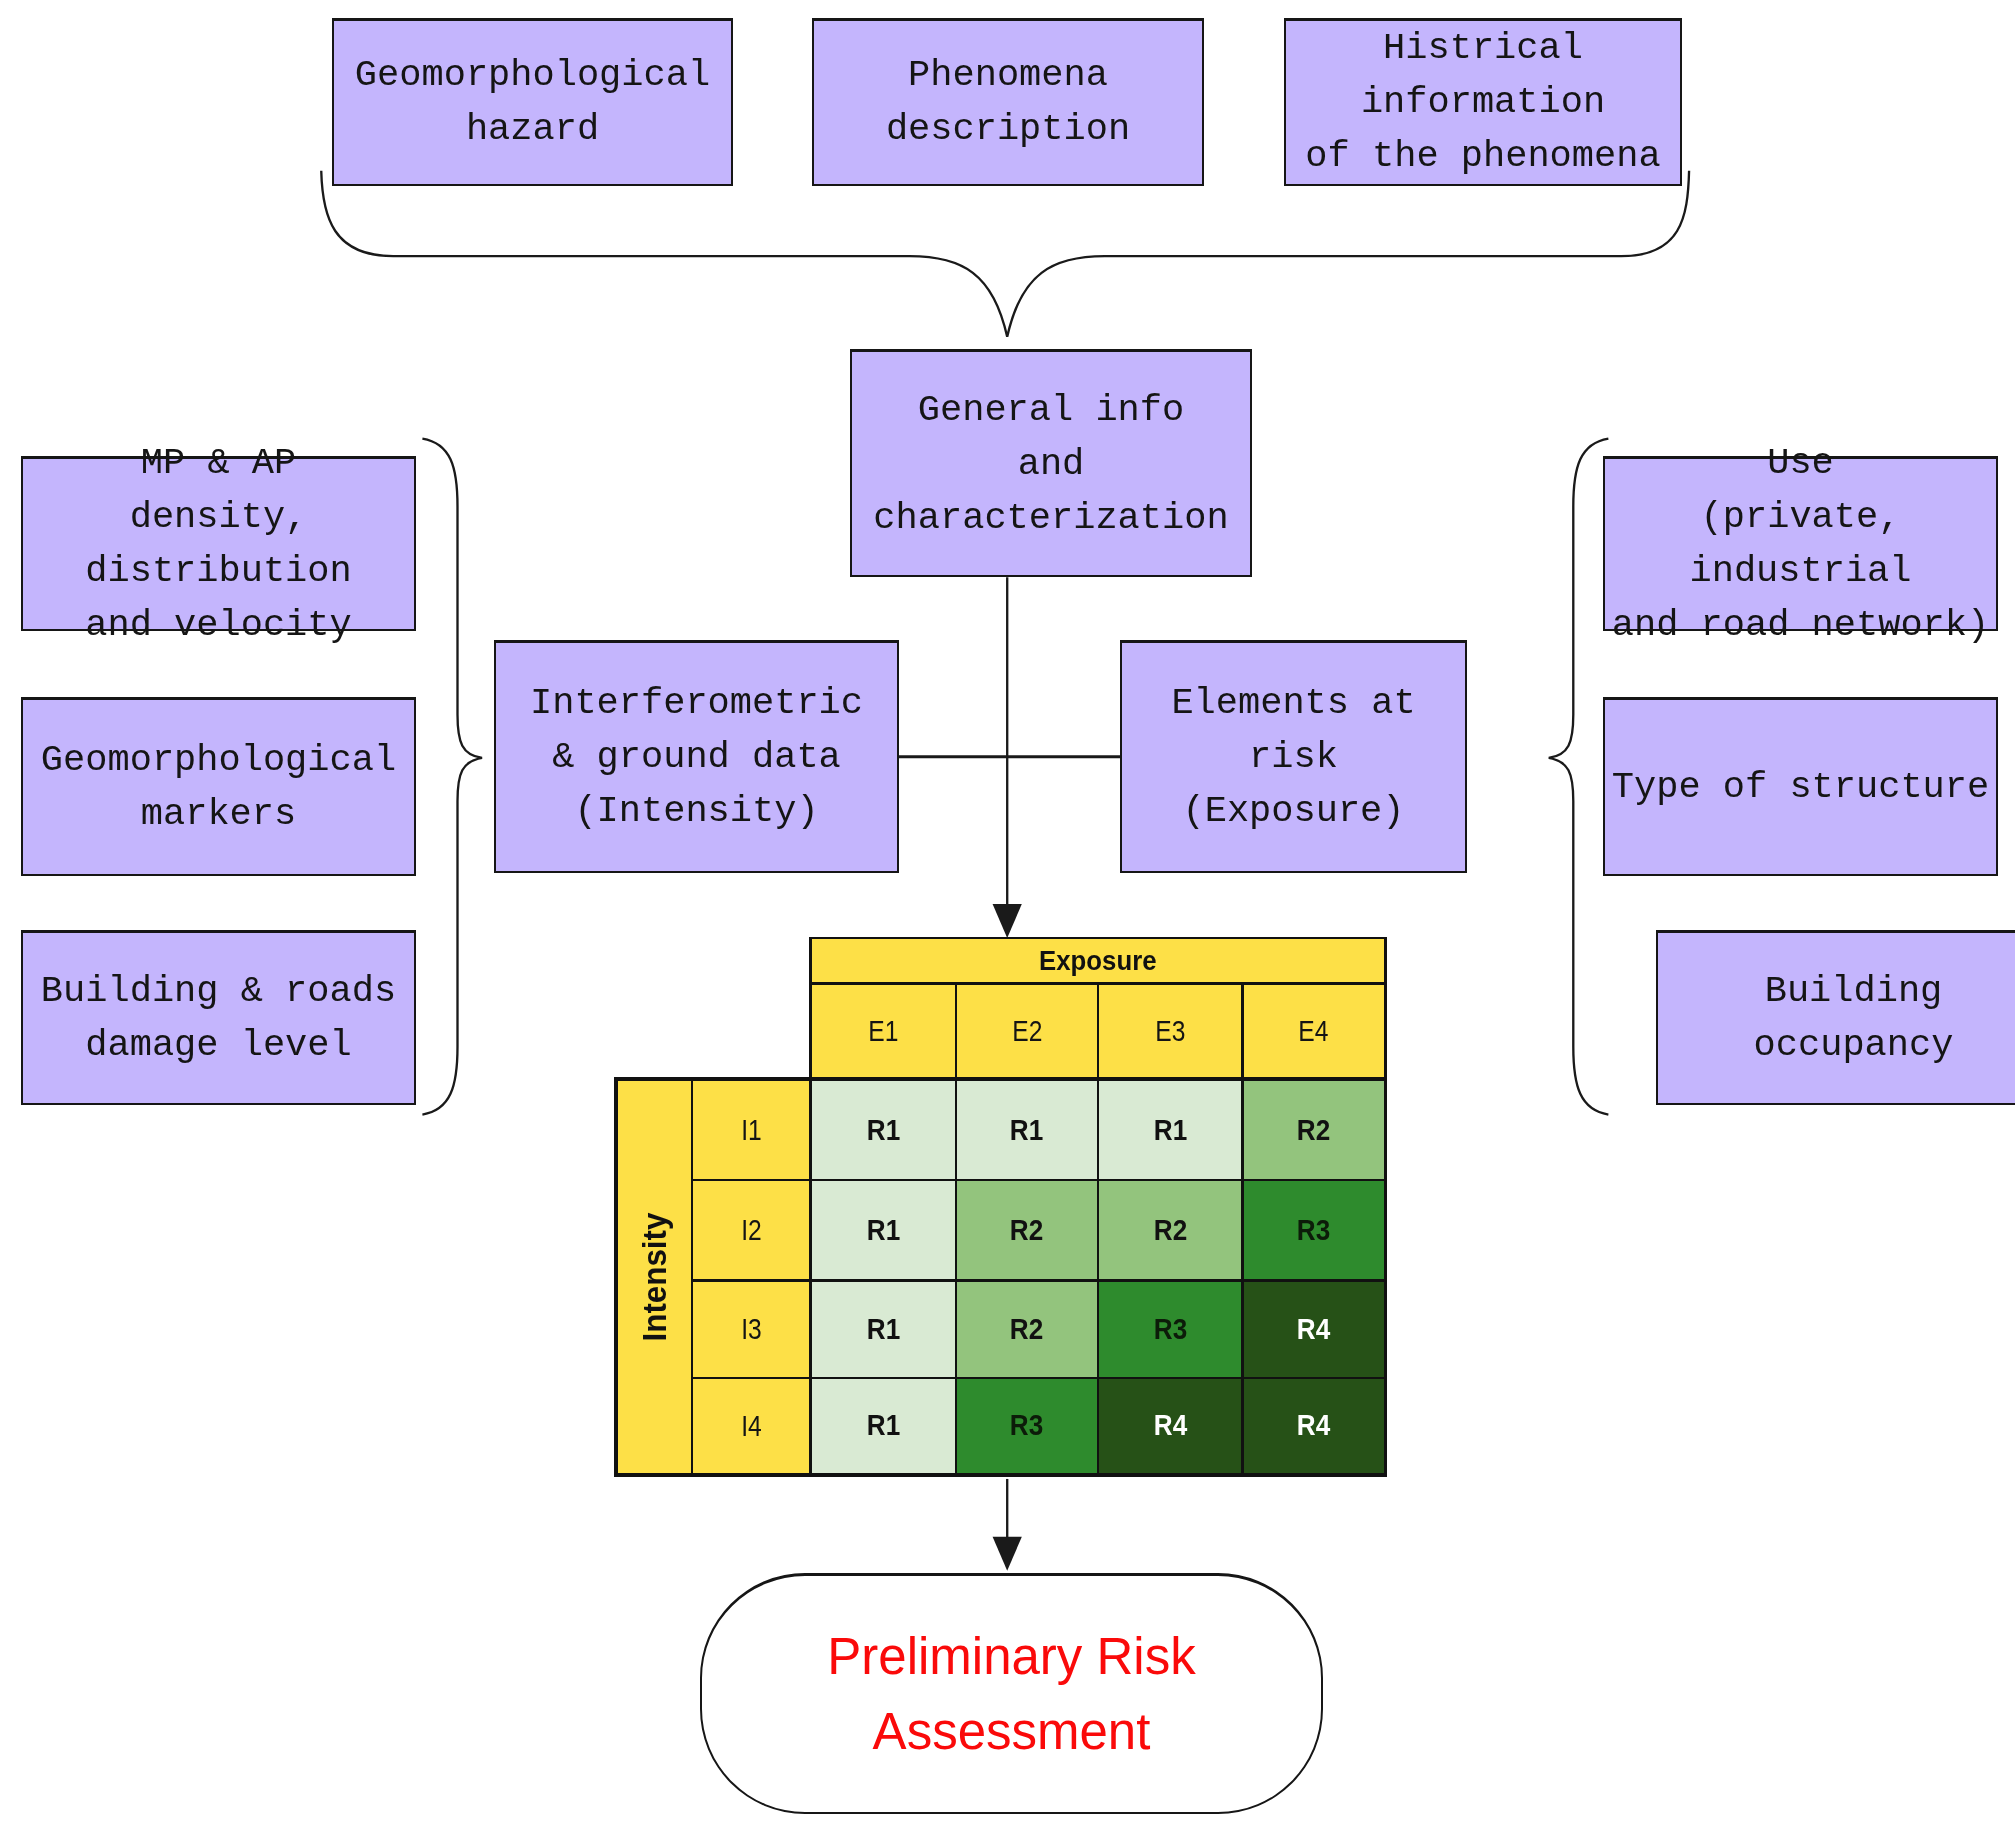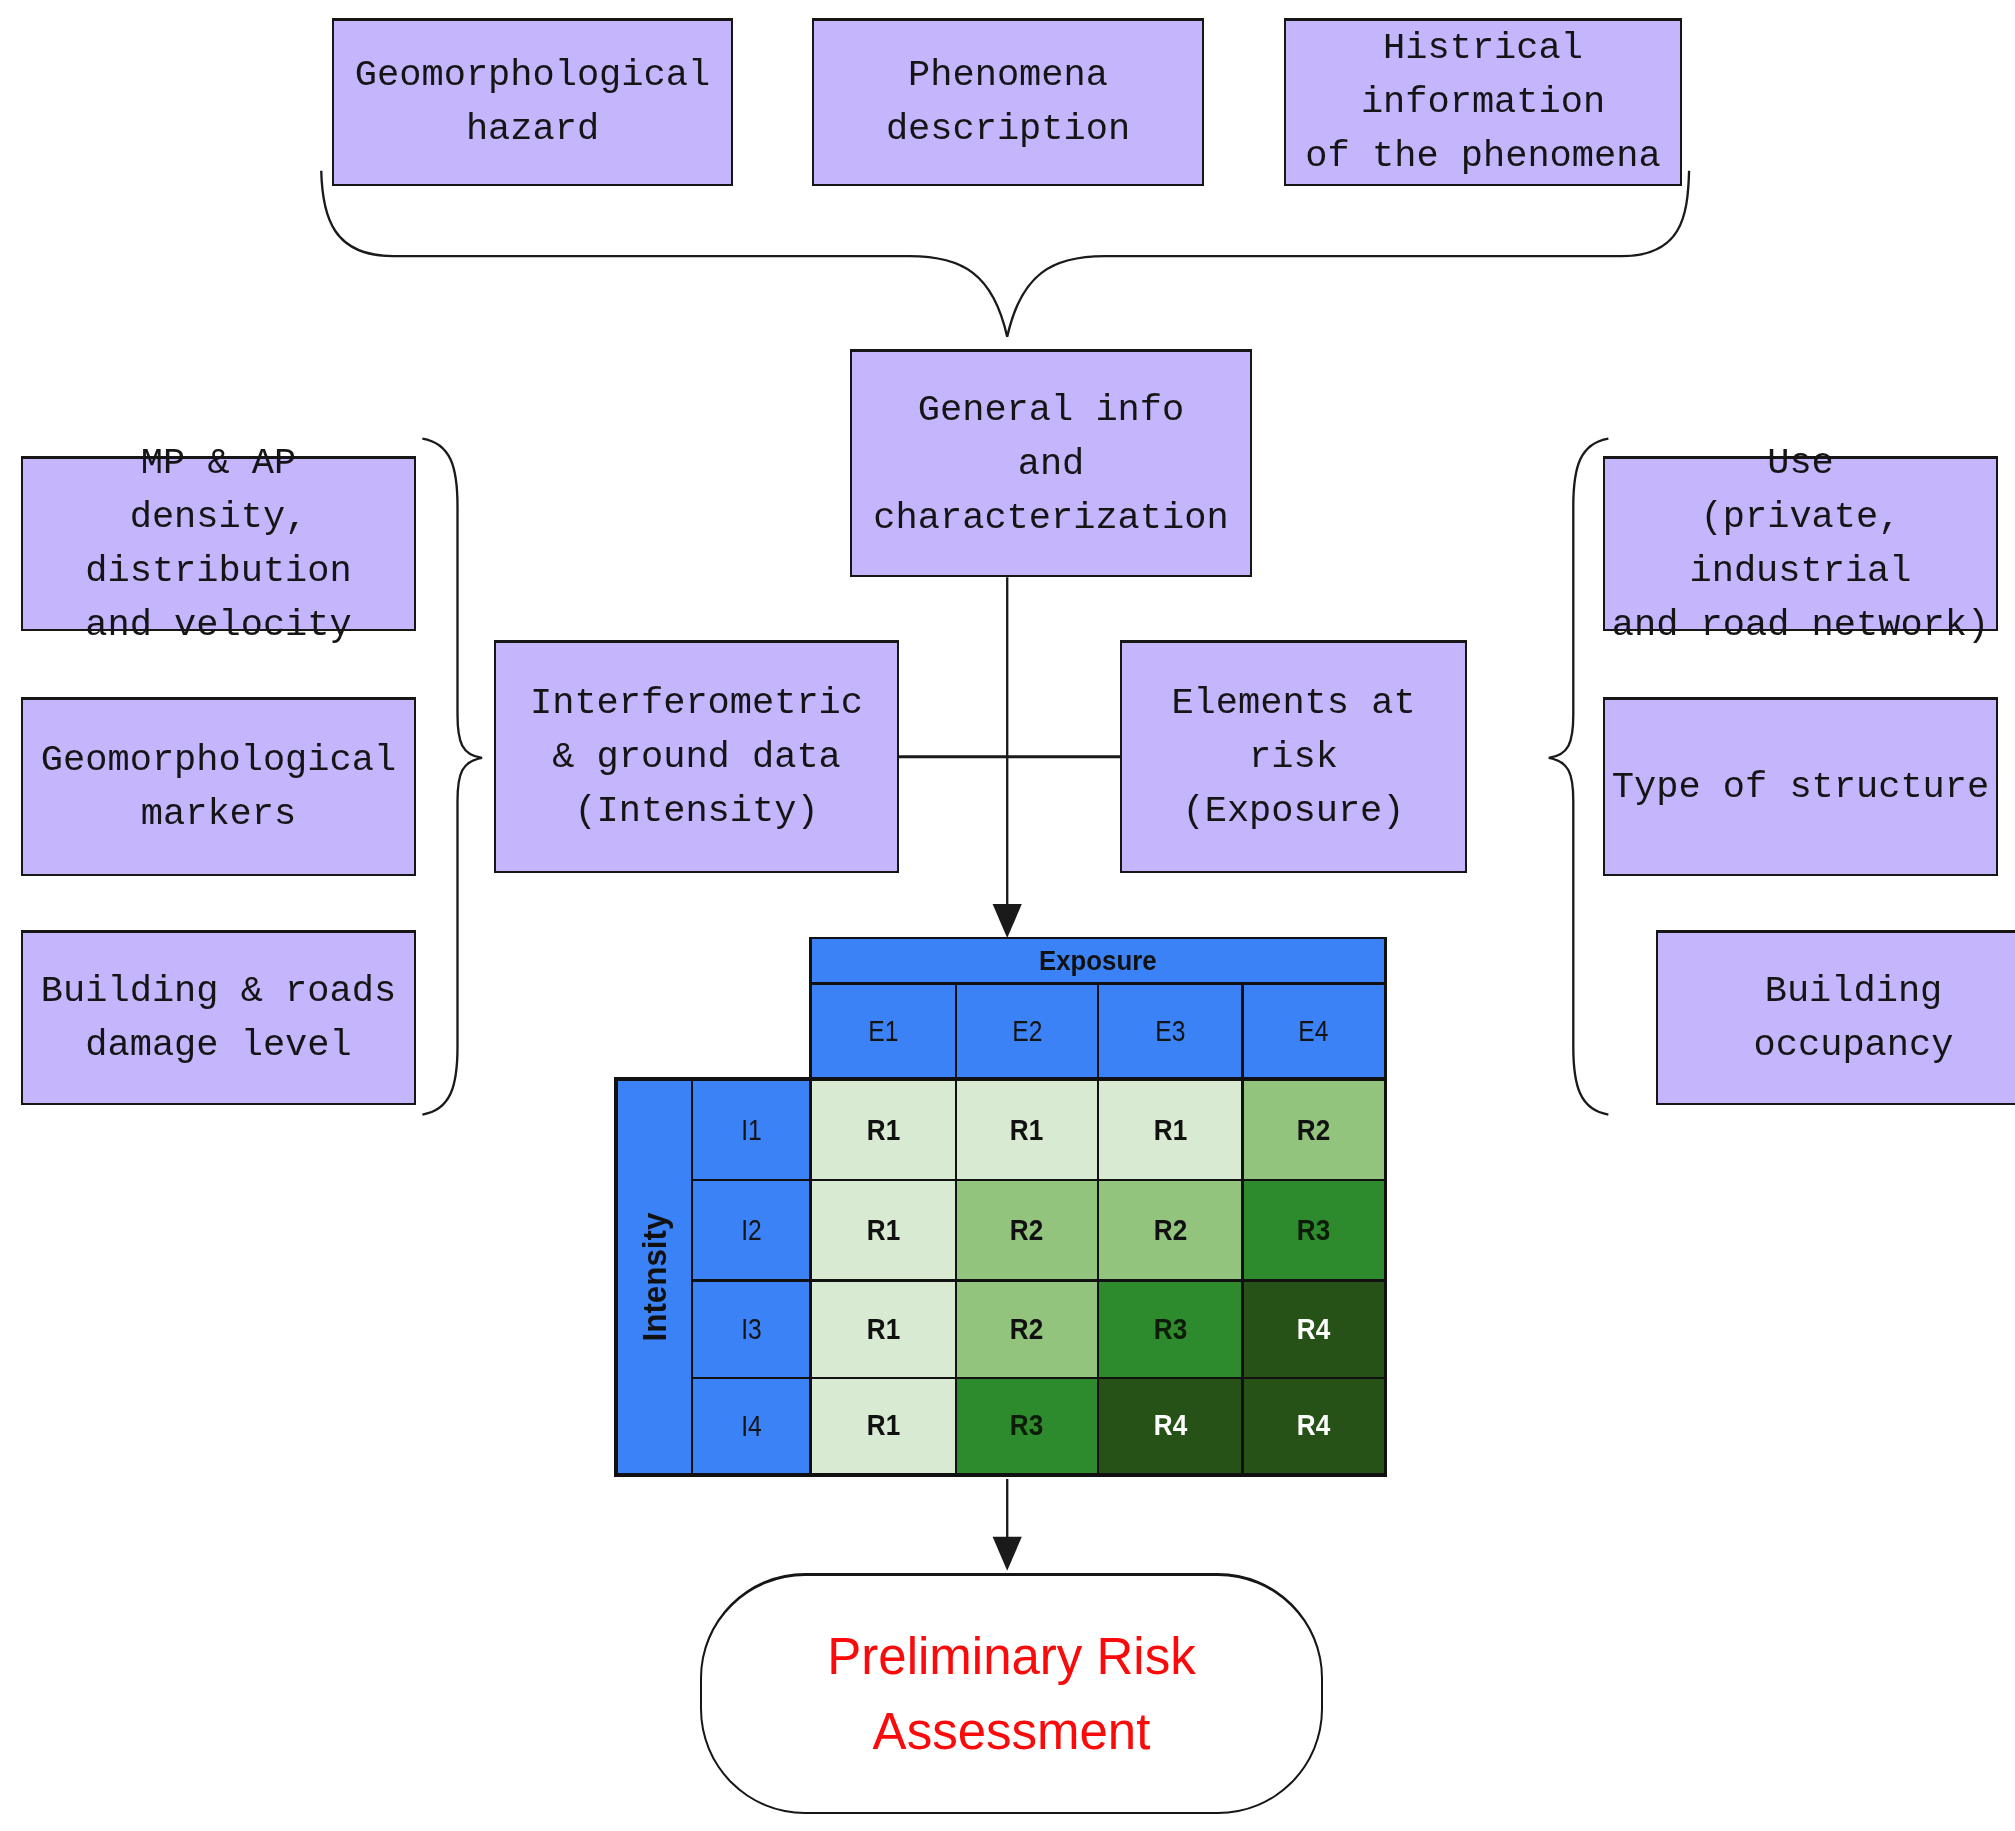--- a/index.html
+++ b/index.html
@@ -35,21 +35,21 @@
     gap:2.3px;padding:2.3px 2.9px 0 2.9px;box-sizing:border-box;
   }
   .mtxbody{
     position:absolute;left:614px;top:1077px;width:773px;height:400px;
     background:#111111;display:grid;
     grid-template-columns:73px 116px 143px 140px 142px 140px;
     grid-template-rows:98px 98px 95px 94px;
     gap:2.3px;padding:4.1px 2.9px 4.1px 4.1px;box-sizing:border-box;
   }
   .mcell{
-    background:#3b82f6;display:flex;align-items:center;justify-content:center;
+    background:#fde047;display:flex;align-items:center;justify-content:center;
     text-align:center;box-sizing:border-box;
   }
   .span-all{grid-column:1/5;}
   .intensity-cell{grid-column:1;grid-row:1/5;}
   .mtx-title{font-weight:bold;font-size:28px;color:#111;transform:scaleX(0.92);}
   .mtx-lab{font-size:30px;color:#141414;transform:scaleX(0.82);display:inline-block;}
   .mtx-val{font-weight:bold;font-size:29px;transform:scaleX(0.9);display:inline-block;}
   .vert-label{transform:rotate(-90deg) scaleX(0.95);white-space:nowrap;font-weight:bold;font-size:33px;color:#111;}
 </style>
 </head>

